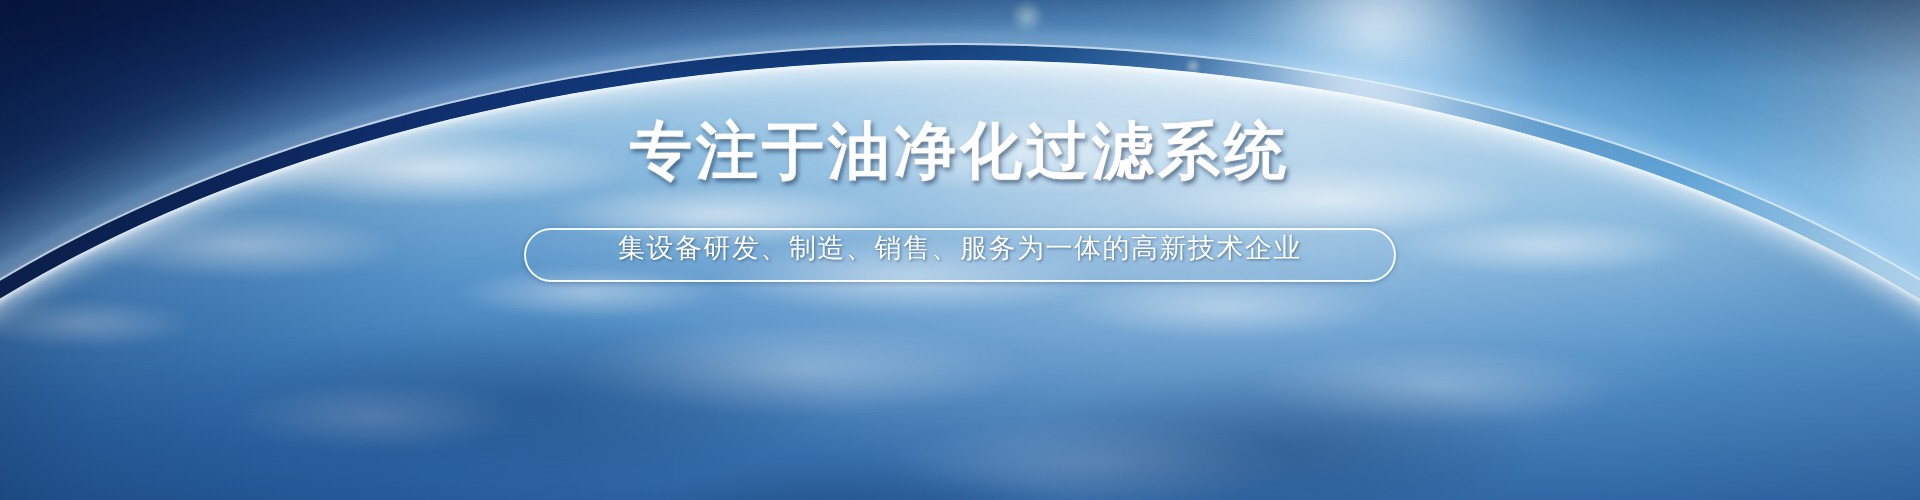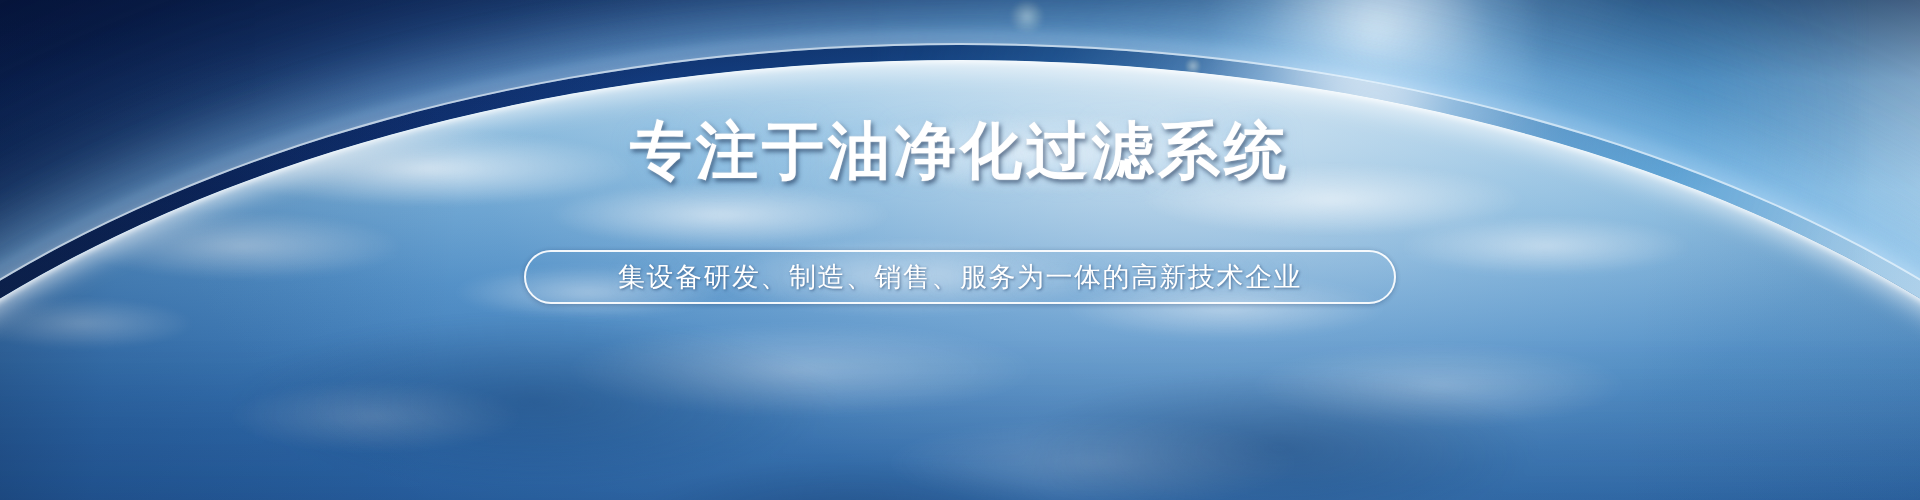--- a/index.html
+++ b/index.html
@@ -292,27 +292,26 @@
     text-shadow:
        0 0 2px rgba(255,255,255,0.55),
        2px 3px 5px rgba(6,26,62,0.60),
        0 0 22px rgba(120,185,235,0.40);
   }
 
   .subtitle-pill {
     position: absolute;
     left: 50%;
     transform: translateX(-50%);
-    top: 250px;
+    top: 228px;
     width: 872px;
     height: 54px;
     border: 2px solid rgba(255,255,255,0.92);
     border-radius: 27px;
     display: flex;
-    align-items: center;
     justify-content: center;
     box-shadow: 0 1px 5px rgba(10,34,76,0.30);
   }
 
   .subtitle-text {
     color: #ffffff;
     font-size: 27px;
     font-weight: 400;
     letter-spacing: 1.5px;
     white-space: nowrap;

